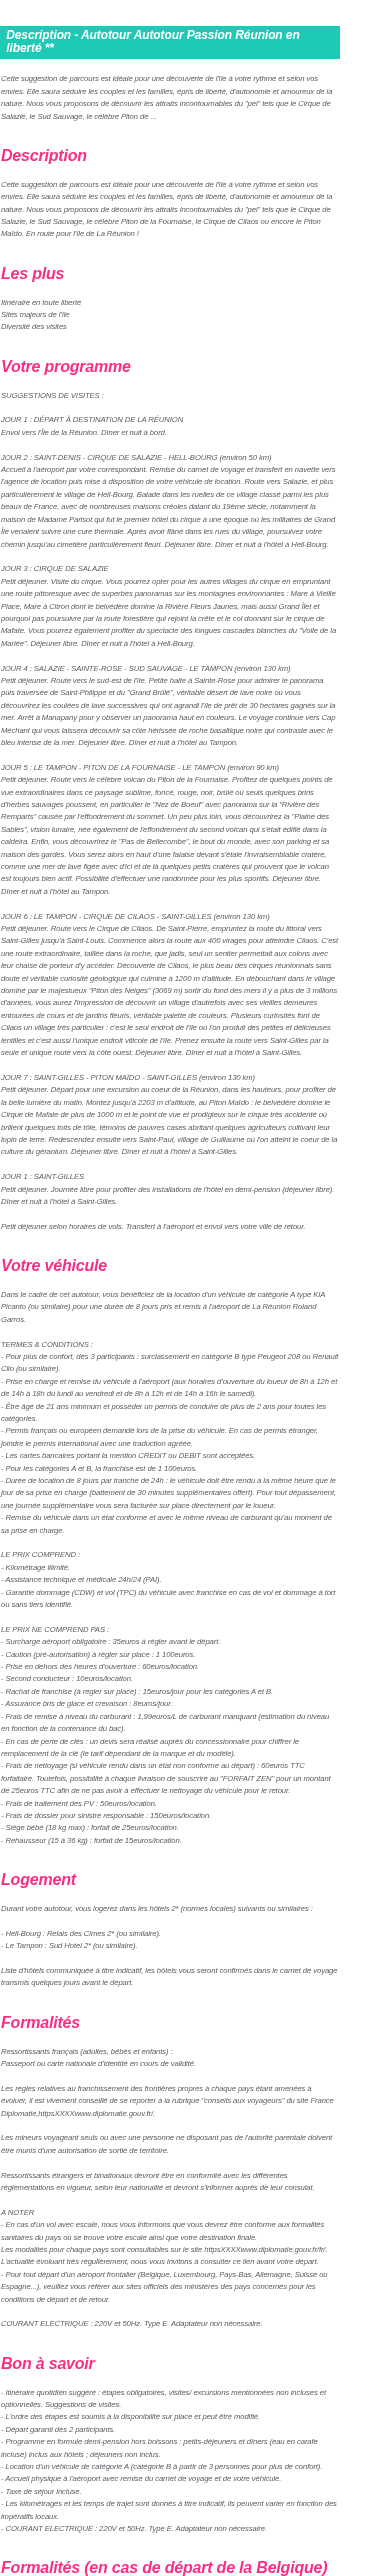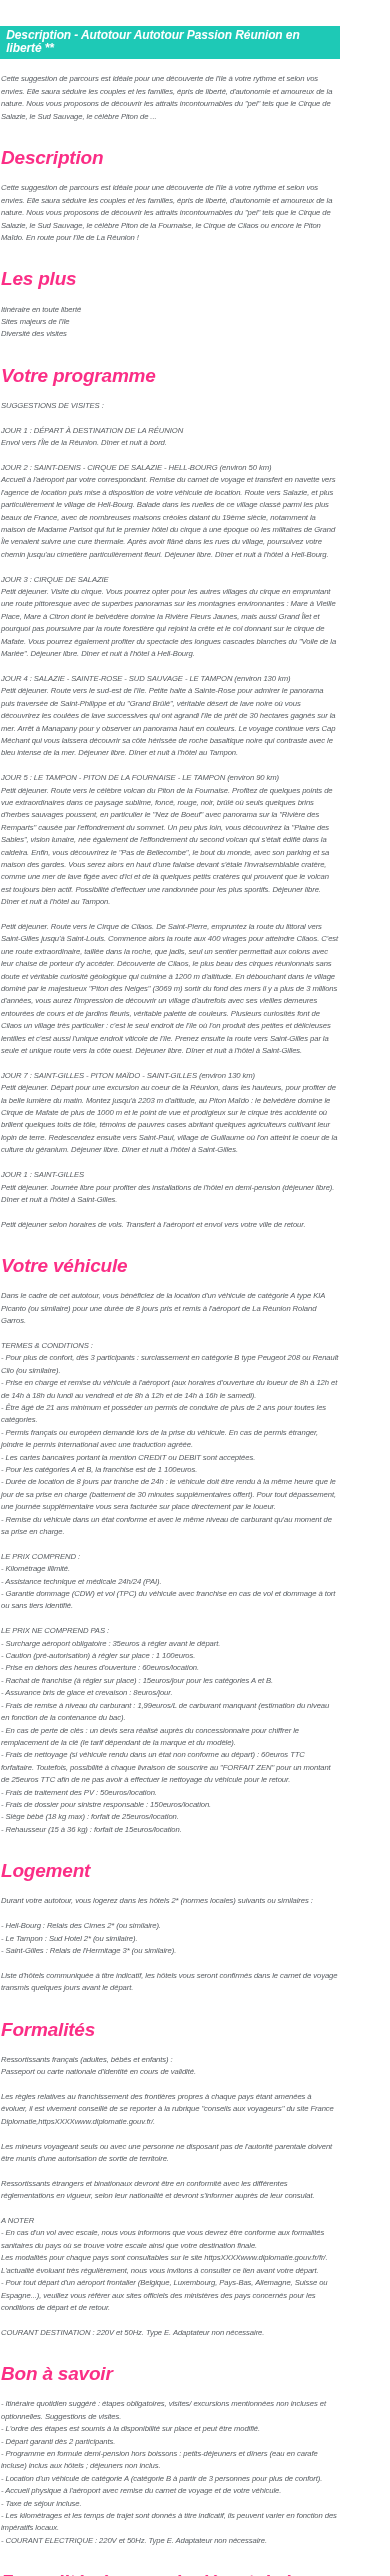--- a/index.html
+++ b/index.html
@@ -27,21 +27,21 @@
     color: var(--body-fg, #585d62);
     font-style: italic;
     font-size: 7.7px;
     letter-spacing: -0.1px;
     line-height: 12.4px;
   }
   .block { margin: 0 0 12.4px 0; font-style: italic; }
   .line { margin: 0; padding: 0; }
   h2.h {
     color: var(--heading-fg, #fb2e86);
-    font-size: 19px;
+    font-size: 16px;
     font-weight: bold;
     font-style: italic;
     letter-spacing: -0.2px;
     line-height: 1.15;
     margin: 24px 0 13.4px 0;
   }
 </style>
 </head>
 <body>
 
@@ -81,20 +81,21 @@
       </div>
       <div class="block">
         <p class="line">JOUR 4 : SALAZIE - SAINTE-ROSE - SUD SAUVAGE - LE TAMPON (environ 130 km)</p>
         <p class="line">Petit déjeuner. Route vers le sud-est de l'île. Petite halte à Sainte-Rose pour admirer le panorama puis traversée de Saint-Philippe et du "Grand Brûlé", véritable désert de lave noire où vous découvrirez les coulées de lave successives qui ont agrandi l'île de prêt de 30 hectares gagnés sur la mer. Arrêt à Manapany pour y observer un panorama haut en couleurs. Le voyage continue vers Cap Méchant qui vous laissera découvrir sa côte hérissée de roche basaltique noire qui contraste avec le bleu intense de la mer. Déjeuner libre. Dîner et nuit à l'hôtel au Tampon.</p>
       </div>
       <div class="block">
         <p class="line">JOUR 5 : LE TAMPON - PITON DE LA FOURNAISE - LE TAMPON (environ 90 km)</p>
         <p class="line">Petit déjeuner. Route vers le célèbre volcan du Piton de la Fournaise. Profitez de quelques points de vue extraordinaires dans ce paysage sublime, foncé, rouge, noir, brûlé où seuls quelques brins d'herbes sauvages poussent, en particulier le "Nez de Boeuf" avec panorama sur la "Rivière des Remparts" causée par l'effondrement du sommet. Un peu plus loin, vous découvrirez la "Plaine des Sables", vision lunaire, née également de l'effondrement du second volcan qui s'était édifié dans la caldeira. Enfin, vous découvrirez le "Pas de Bellecombe", le bout du monde, avec son parking et sa maison des gardes. Vous serez alors en haut d'une falaise devant s'étale l'invraisemblable cratère, comme une mer de lave figée avec d'ici et de là quelques petits cratères qui prouvent que le volcan est toujours bien actif. Possibilité d'effectuer une randonnée pour les plus sportifs. Déjeuner libre. Dîner et nuit à l'hôtel au Tampon.</p>
       </div>
       <div class="block">
+        <p class="line">JOUR 6 : LE TAMPON - CIRQUE DE CILAOS - SAINT-GILLES (environ 130 km)</p>
         <p class="line">Petit déjeuner. Route vers le Cirque de Cilaos. De Saint-Pierre, empruntez la route du littoral vers Saint-Gilles jusqu'à Saint-Louis. Commence alors la route aux 400 virages pour atteindre Cilaos. C'est une route extraordinaire, taillée dans la roche, que jadis, seul un sentier permettait aux colons avec leur chaise de porteur d'y accéder. Découverte de Cilaos, le plus beau des cirques réunionnais sans doute et véritable curiosité géologique qui culmine à 1200 m d'altitude. En débouchant dans le village dominé par le majestueux "Piton des Neiges" (3069 m) sortir du fond des mers il y a plus de 3 millions d'années, vous aurez l'impression de découvrir un village d'autrefois avec ses vieilles demeures entourées de cours et de jardins fleuris, véritable palette de couleurs. Plusieurs curiosités font de Cilaos un village très particulier : c'est le seul endroit de l'île où l'on produit des petites et délicieuses lentilles et c'est aussi l'unique endroit viticole de l'île. Prenez ensuite la route vers Saint-Gilles par la seule et unique route vers la côte ouest. Déjeuner libre. Dîner et nuit à l'hôtel à Saint-Gilles.</p>
       </div>
       <div class="block">
         <p class="line">JOUR 7 : SAINT-GILLES - PITON MAÏDO - SAINT-GILLES (environ 130 km)</p>
         <p class="line">Petit déjeuner. Départ pour une excursion au coeur de la Réunion, dans les hauteurs, pour profiter de la belle lumière du matin. Montez jusqu'à 2203 m d'altitude, au Piton Maïdo : le belvédère domine le Cirque de Mafate de plus de 1000 m et le point de vue et prodigieux sur le cirque très accidenté où brillent quelques toits de tôle, témoins de pauvres cases abritant quelques agriculteurs cultivant leur lopin de terre. Redescendez ensuite vers Saint-Paul, village de Guillaume où l'on atteint le coeur de la culture du géranium. Déjeuner libre. Dîner et nuit à l'hôtel à Saint-Gilles.</p>
       </div>
       <div class="block">
         <p class="line">JOUR 1 : SAINT-GILLES</p>
         <p class="line">Petit déjeuner. Journée libre pour profiter des installations de l'hôtel en demi-pension (déjeuner libre). Dîner et nuit à l'hôtel à Saint-Gilles.</p>
       </div>
@@ -120,38 +121,38 @@
         <p class="line">LE PRIX COMPREND :</p>
         <p class="line">- Kilométrage illimité.</p>
         <p class="line">- Assistance technique et médicale 24h/24 (PAI).</p>
         <p class="line">- Garantie dommage (CDW) et vol (TPC) du véhicule avec franchise en cas de vol et dommage à tort ou sans tiers identifié.</p>
       </div>
       <div class="block">
         <p class="line">LE PRIX NE COMPREND PAS :</p>
         <p class="line">- Surcharge aéroport obligatoire : 35euros à régler avant le départ.</p>
         <p class="line">- Caution (pré-autorisation) à régler sur place : 1 100euros.</p>
         <p class="line">- Prise en dehors des heures d'ouverture : 60euros/location.</p>
+        <p class="line">- Second conducteur : 10euros/location.</p>
         <p class="line">- Rachat de franchise (à régler sur place) : 15euros/jour pour les catégories A et B.</p>
         <p class="line">- Assurance bris de glace et crevaison : 8euros/jour.</p>
         <p class="line">- Frais de remise à niveau du carburant : 1,99euros/L de carburant manquant (estimation du niveau en fonction de la contenance du bac).</p>
         <p class="line">- En cas de perte de clés : un devis sera réalisé auprès du concessionnaire pour chiffrer le remplacement de la clé (le tarif dépendant de la marque et du modèle).</p>
         <p class="line">- Frais de nettoyage (si véhicule rendu dans un état non conforme au départ) : 60euros TTC forfaitaire. Toutefois, possibilité à chaque livraison de souscrire au "FORFAIT ZEN" pour un montant de 25euros TTC afin de ne pas avoir à effectuer le nettoyage du véhicule pour le retour.</p>
         <p class="line">- Frais de traitement des PV : 50euros/location.</p>
         <p class="line">- Frais de dossier pour sinistre responsable : 150euros/location.</p>
         <p class="line">- Siège bébé (18 kg max) : forfait de 25euros/location.</p>
         <p class="line">- Rehausseur (15 à 36 kg) : forfait de 15euros/location.</p>
       </div>
       <h2 class="h">Logement</h2>
       <div class="block">
         <p class="line">Durant votre autotour, vous logerez dans les hôtels 2* (normes locales) suivants ou similaires :</p>
       </div>
       <div class="block">
         <p class="line">- Hell-Bourg : Relais des Cimes 2* (ou similaire).</p>
         <p class="line">- Le Tampon : Sud Hotel 2* (ou similaire).</p>
-        <p class="line">- Saint-Gilles : Relais de l'Hermitage 3* (ou similaire).</p>
       </div>
       <div class="block">
         <p class="line">Liste d'hôtels communiquée à titre indicatif, les hôtels vous seront confirmés dans le carnet de voyage transmis quelques jours avant le départ.</p>
       </div>
       <h2 class="h">Formalités</h2>
       <div class="block">
         <p class="line">Ressortissants français (adultes, bébés et enfants) :</p>
         <p class="line">Passeport ou carte nationale d'identité en cours de validité.</p>
       </div>
       <div class="block">
@@ -163,21 +164,21 @@
       <div class="block">
         <p class="line">Ressortissants étrangers et binationaux devront être en conformité avec les différentes réglementations en vigueur, selon leur nationalité et devront s'informer auprès de leur consulat.</p>
       </div>
       <div class="block">
         <p class="line">A NOTER</p>
         <p class="line">- En cas d'un vol avec escale, nous vous informons que vous devrez être conforme aux formalités sanitaires du pays où se trouve votre escale ainsi que votre destination finale.</p>
         <p class="line">Les modalités pour chaque pays sont consultables sur le site httpsXXXXwww.diplomatie.gouv.fr/fr/. L'actualité évoluant très régulièrement, nous vous invitons à consulter ce lien avant votre départ.</p>
         <p class="line">- Pour tout départ d'un aéroport frontalier (Belgique, Luxembourg, Pays-Bas, Allemagne, Suisse ou Espagne...), veuillez vous référer aux sites officiels des ministères des pays concernés pour les conditions de départ et de retour.</p>
       </div>
       <div class="block">
-        <p class="line">COURANT DESTINATION : 220V et 50Hz. Type E. Adaptateur non nécessaire.</p>
+        <p class="line">COURANT ELECTRIQUE : 220V et 50Hz. Type E. Adaptateur non nécessaire.</p>
       </div>
       <h2 class="h">Bon à savoir</h2>
       <div class="block">
         <p class="line">- Itinéraire quotidien suggéré : étapes obligatoires, visites/ excursions mentionnées non incluses et optionnelles. Suggestions de visites.</p>
         <p class="line">- L'ordre des étapes est soumis à la disponibilité sur place et peut être modifié.</p>
         <p class="line">- Départ garanti dès 2 participants.</p>
         <p class="line">- Programme en formule demi-pension hors boissons : petits-déjeuners et dîners (eau en carafe incluse) inclus aux hôtels ; déjeuners non inclus.</p>
         <p class="line">- Location d'un véhicule de catégorie A (catégorie B à partir de 3 personnes pour plus de confort).</p>
         <p class="line">- Accueil physique à l'aéroport avec remise du carnet de voyage et de votre véhicule.</p>
         <p class="line">- Taxe de séjour incluse.</p>

